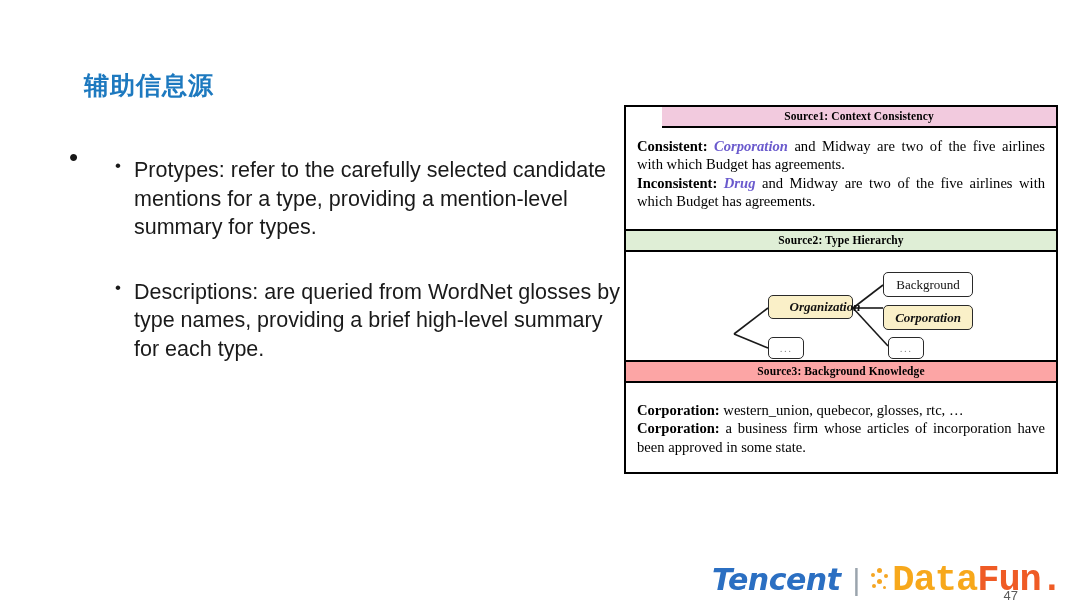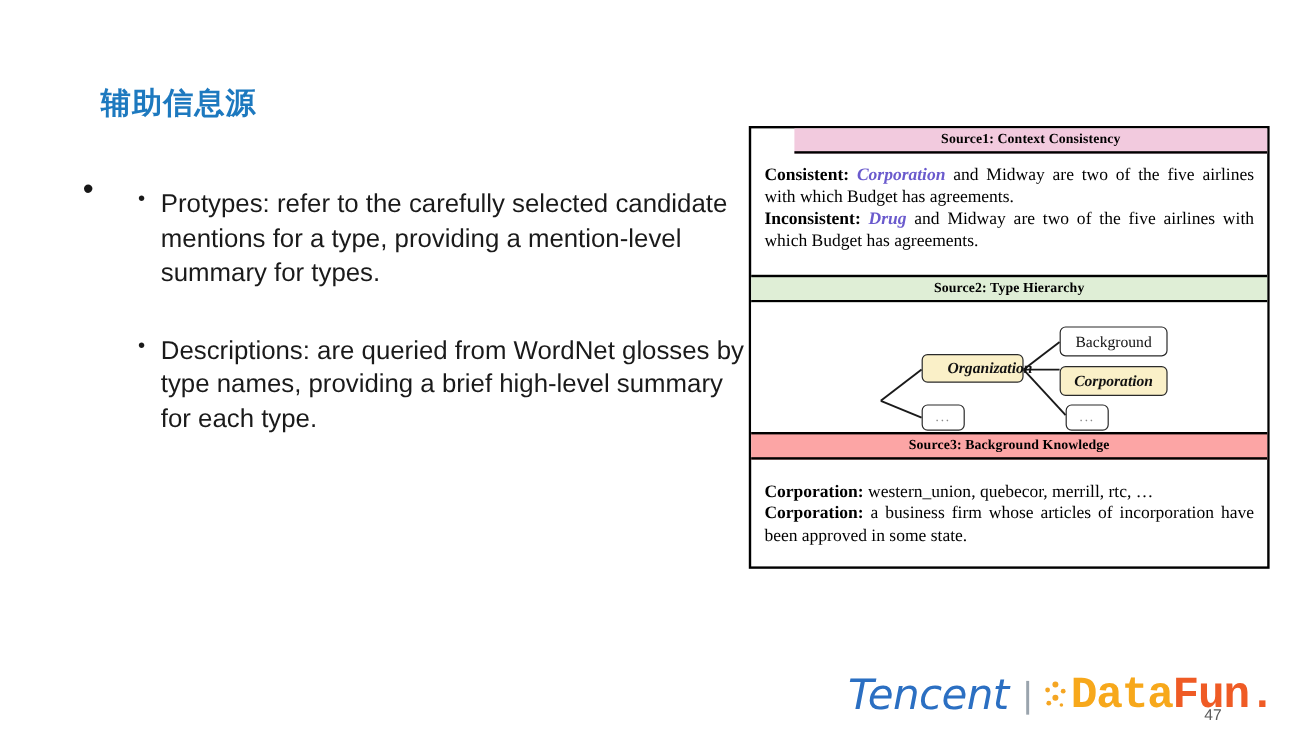--- a/index.html
+++ b/index.html
@@ -140,22 +140,22 @@
   #footer-logo {
     position: absolute;
     right: 18px;
     bottom: 6px;
     display: flex;
     align-items: center;
     height: 44px;
   }
   #tencent-wordmark {
     font-family: "DejaVu Sans", sans-serif;
-    font-size: 35px;
-    font-weight: 400;
+    font-size: 30px;
+    font-weight: 700;
     font-style: italic;
     color: #2b6fc2;
     letter-spacing: -0.5px;
     line-height: 1;
   }
   #logo-separator {
     color: #9aa4ad;
     font-size: 30px;
     margin: 0 11px 0 12px;
     font-weight: 300;
@@ -266,21 +266,21 @@
     </div>
 
     <div class="node ellipsis" style="left:262px; top:85px; width:36px; height:22px;">
       <span>...</span>
     </div>
   </div>
 
   <div class="sec-header sec-divider-top" style="background:#fca5a5;">Source3: Background Knowledge</div>
   <div class="sec-body" style="padding-top:18px;">
     <div>
-      <span class="lbl">Corporation:</span><span> western_union, quebecor, merrill, rtc, …</span>
+      <span class="lbl">Corporation:</span><span> western_union, quebecor, glosses, rtc, …</span>
     </div>
     <div>
       <span class="lbl">Corporation:</span><span> a business firm whose articles of incorporation have been approved in some state.</span>
     </div>
   </div>
 
 </div>
 
 <div id="page-number">47</div>
 

